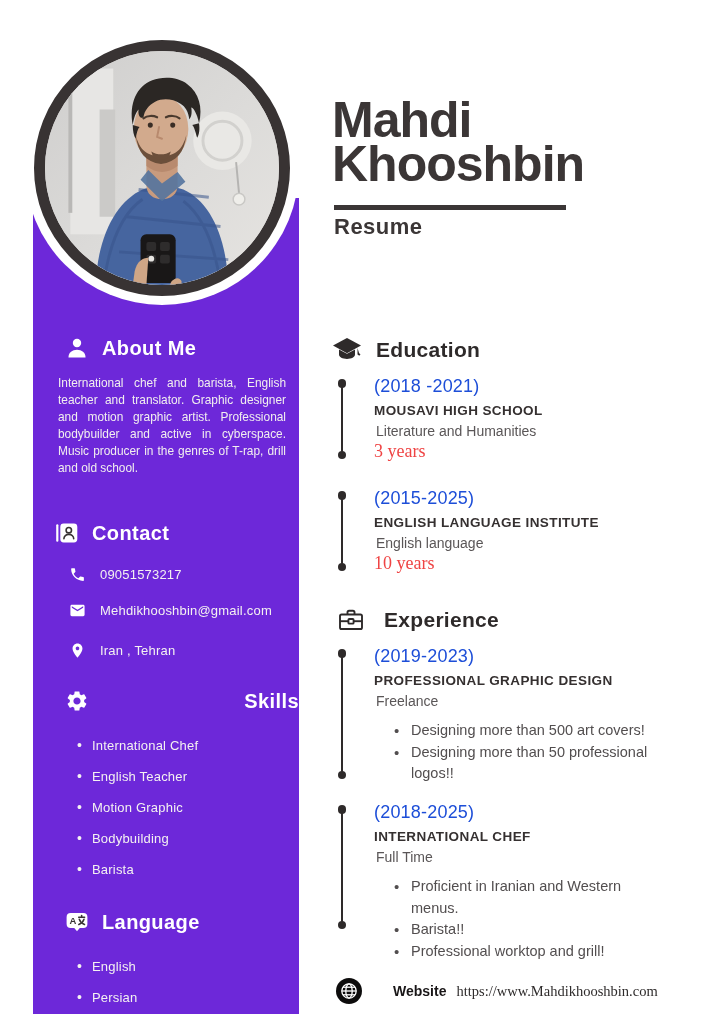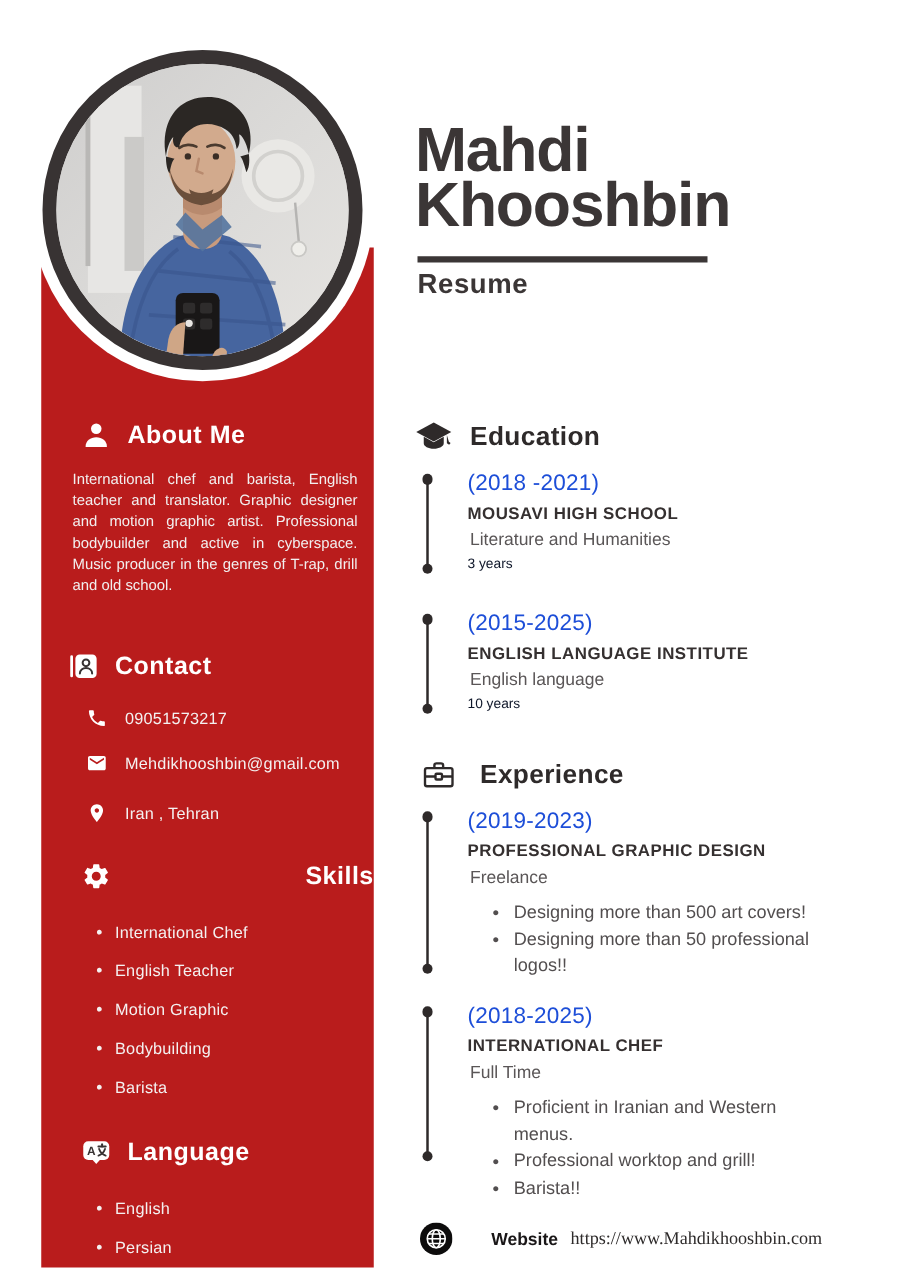--- a/index.html
+++ b/index.html
@@ -5,21 +5,21 @@
   html,body{margin:0;padding:0;}
   body{
     width:724px;height:1024px;position:relative;overflow:hidden;
     background:#ffffff;
     font-family:"Liberation Sans","DejaVu Sans",sans-serif;
     -webkit-font-smoothing:antialiased;
   }
   
   .sidebar{
     position:absolute;left:33px;top:198px;width:266px;height:816px;
-    background:#b91c1c;color:#ffffff;
+    background:#6d28d9;color:#ffffff;
   }
   .photo-ring{
     position:absolute;left:34px;top:40px;width:234px;height:234px;
     border-radius:50%;border:11px solid #383333;
     box-shadow:0 0 0 9px #ffffff;
     overflow:hidden;background:#d9d8d6;z-index:5;
   }
   .photo-ring svg{display:block;width:100%;height:100%;}
   .side-header{
     display:flex;align-items:center;gap:13px;padding-left:32px;
@@ -67,21 +67,21 @@
   .dot{position:absolute;left:1.5px;width:8.5px;height:8.5px;border-radius:50%;background:#2e2a2a;}
   .dot.top{top:1px;}
   .dot.bottom{bottom:1px;}
   .rail-edu{height:82px;}
   .rail-exp1{height:132px;}
   .rail-exp2{height:126px;}
   .entry-body{margin-left:26px;width:340px;}
   .period{font-size:18px;font-weight:400;color:#1d4ed8;line-height:24px;letter-spacing:.2px;}
   .org{font-size:13.5px;font-weight:800;color:#353030;line-height:21px;letter-spacing:.4px;margin-top:2px;}
   .meta{font-size:14px;color:#5a5657;line-height:20px;margin-left:2px;}
-  .meta2{font-size:11px;color:#0f172a;line-height:20px;}
+  .meta2{font-size:18px;color:#ef4444;line-height:20px;font-family:Liberation Serif, serif;}
   .edu-entry-1{top:374px;}
   .edu-entry-2{top:486px;}
   .exp-entry-1{top:644px;}
   .exp-entry-2{top:800px;}
   .blist{list-style:none;margin:9px 0 0 20px;padding:0;max-width:272px;}
   .blist li{position:relative;padding-left:17px;font-size:14.5px;line-height:21.5px;color:#524e4f;}
   .blist li::before{content:"•";position:absolute;left:0;top:0;font-size:15px;color:#524e4f;}
   .site-footer{position:absolute;top:978px;left:4px;display:flex;align-items:center;}
   .globe-wrap{width:26px;height:26px;flex:none;margin-right:31px;}
   .globe-wrap svg{display:block;width:26px;height:26px;}
@@ -310,22 +310,22 @@
     <div class="rail rail-exp2">
         <span class="dot top"></span>
         <span class="dot bottom"></span>
       </div>
     <div class="entry-body">
       <div class="period">(2018-2025)</div>
       <div class="org">INTERNATIONAL CHEF</div>
       <div class="meta">Full Time</div>
       <ul class="blist">
         <li>Proficient in Iranian and Western menus.</li>
+        <li>Barista!!</li>
         <li>Professional worktop and grill!</li>
-        <li>Barista!!</li>
       </ul>
     </div>
   </div>
 
   <div class="site-footer">
     <span class="globe-wrap">
       <svg viewBox="0 0 26 26">
           <circle cx="13" cy="13" r="13" fill="#0d0c0c"></circle>
           <g stroke="#fff" stroke-width="1.3" fill="none">
             <circle cx="13" cy="13" r="7.2"></circle>

